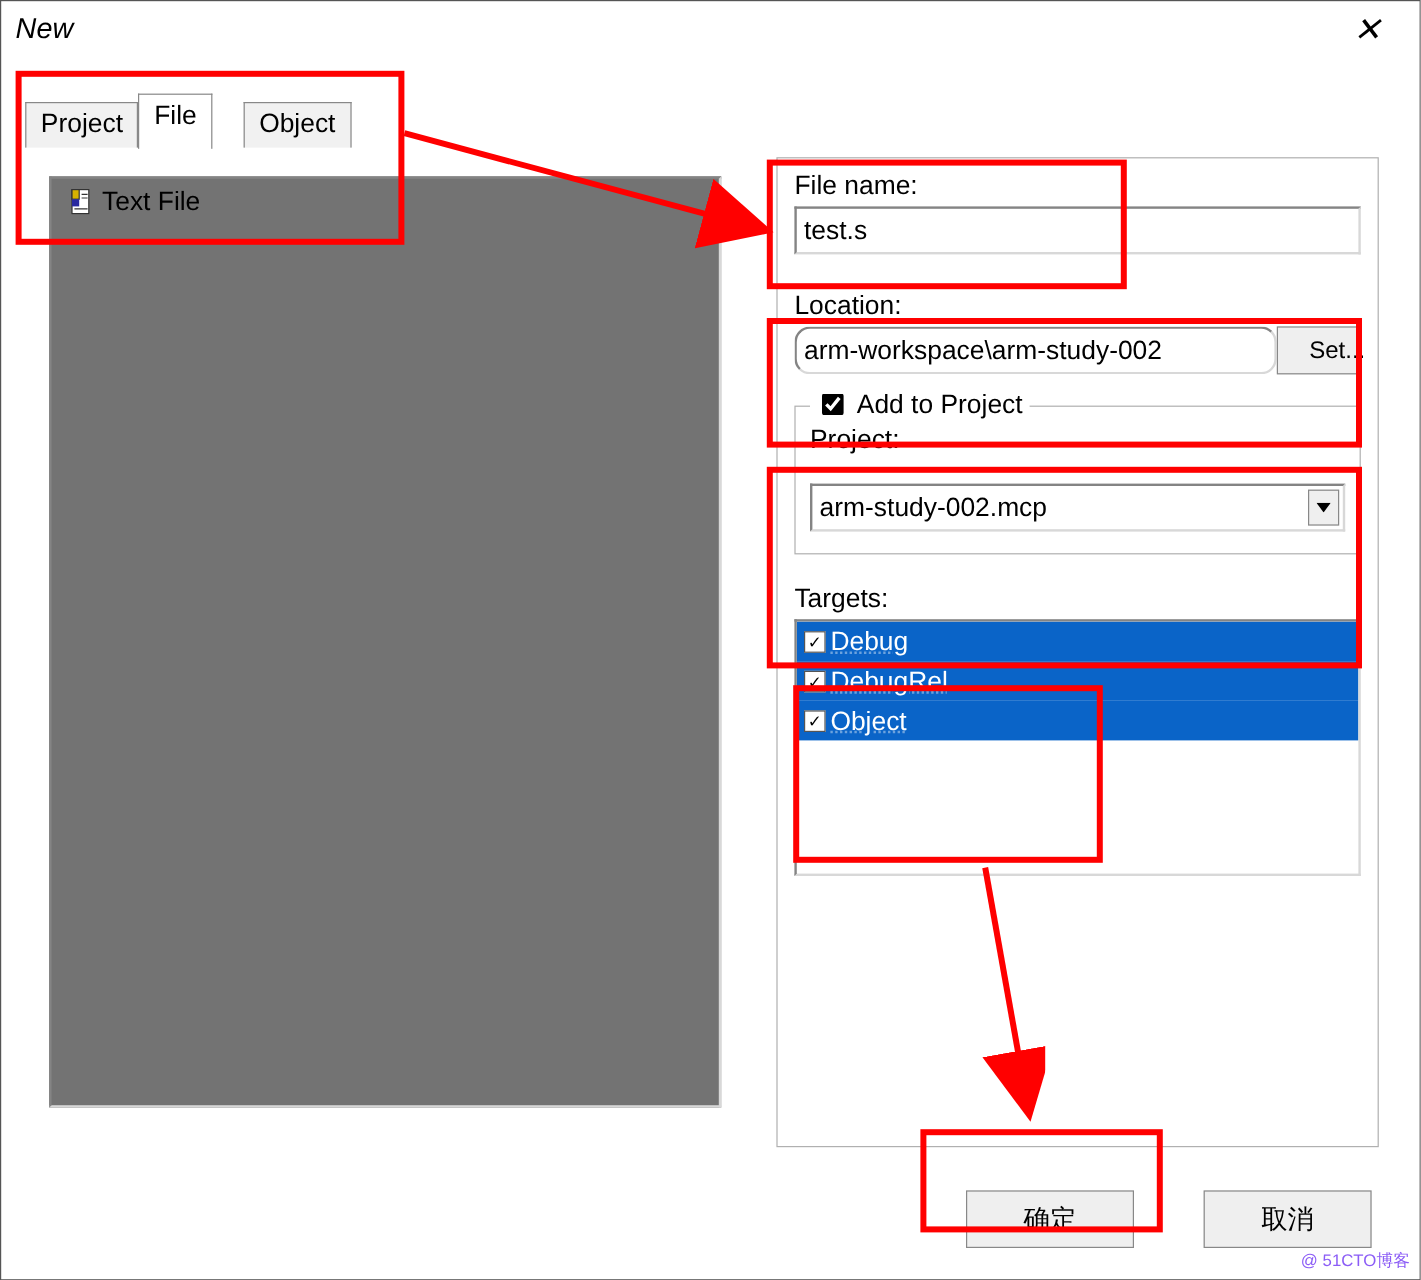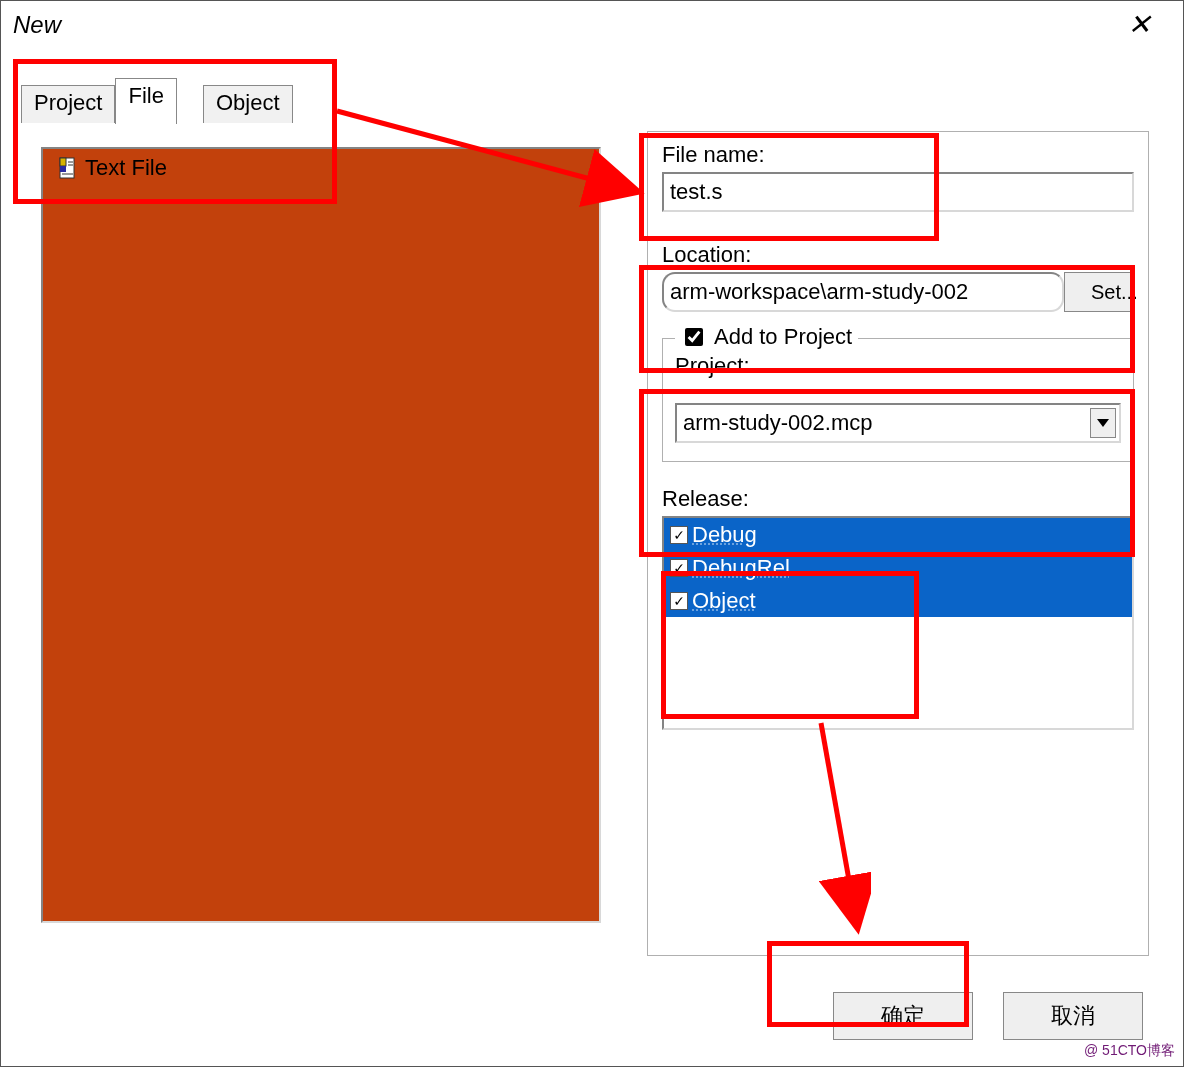--- a/index.html
+++ b/index.html
@@ -61,21 +61,21 @@
     top: 1px;
     z-index: 3;
   }
   
   .left-panel {
     position: absolute;
     left: 24px; top: 86px;
     width: 560px;
     height: 776px;
     border: 2px inset #d8d8d8;
-    background: #c2410c;
+    background: #737373;
     padding: 6px 4px;
   }
   .file-item {
     display: flex;
     align-items: center;
     gap: 6px;
     padding-left: 10px;
   }
   .file-icon {
     width: 22px; height: 22px;
@@ -169,38 +169,38 @@
     align-items:center; justify-content:center;
     color:#000;
     font-size: 14px;
     line-height: 1;
   }
   .target-row .tlabel { text-decoration: underline dotted rgba(255,255,255,.4); }
   
   .bottom-buttons {
     position: absolute;
     right: 40px; bottom: 26px;
-    display: flex; gap: 30px;
+    display: flex; gap: 58px;
   }
   .btn-ok, .btn-cancel {
     height: 48px;
     min-width: 140px;
     border: 1px solid #888;
     background: #efefef;
     font-size: 22px;
     font-family: inherit;
     cursor: default;
   }
   
   .hl { position: absolute; border: 5px solid red; pointer-events: none; z-index: 5; }
   svg.arrow { position: absolute; z-index: 6; pointer-events:none; }
   .watermark {
     position: absolute;
     right: 8px; bottom: 6px;
-    color: #701a75;
+    color: #8b5cf6;
     font-size: 14px;
   }
 </style>
 </head>
 <body>
 
 <div class="window">
 
   <div class="titlebar">
     <span class="window-title">New</span>
@@ -253,21 +253,21 @@
           <span class="sel-text">arm-study-002.mcp</span>
           <span class="dropdown-btn">
             <svg width="12" height="8" viewBox="0 0 12 8">
                 <polygon points="0,0 12,0 6,8" fill="#000"></polygon>
               </svg>
           </span>
         </div>
       </div>
 
       <div class="targets">
-        <div class="label">Release:</div>
+        <div class="label">Targets:</div>
         <div class="targets-list">
           <div class="target-row">
             <span class="tchk">✓</span>
             <span class="tlabel">Debug</span>
           </div>
           <div class="target-row">
             <span class="tchk">✓</span>
             <span class="tlabel">DebugRel</span>
           </div>
           <div class="target-row">

